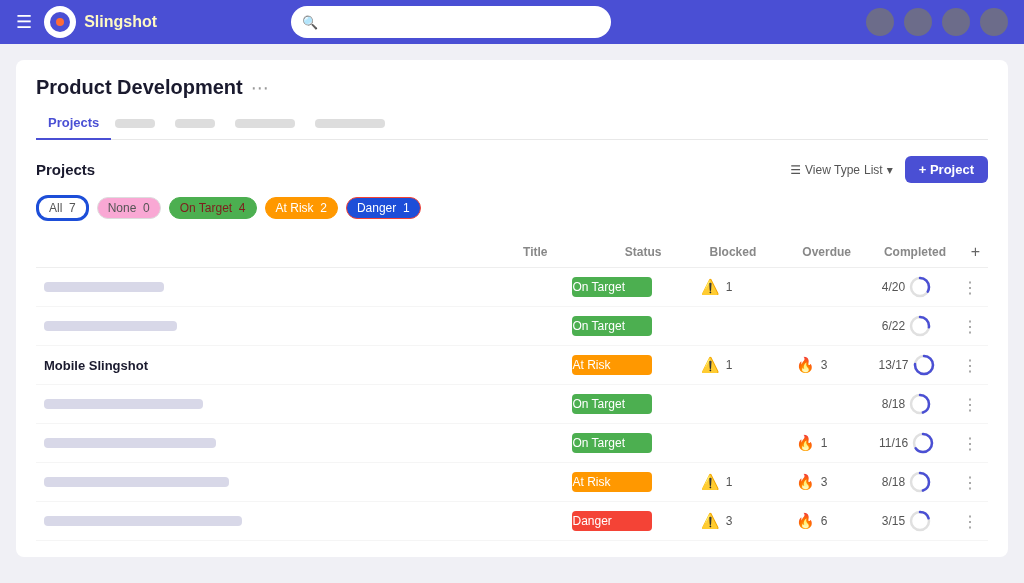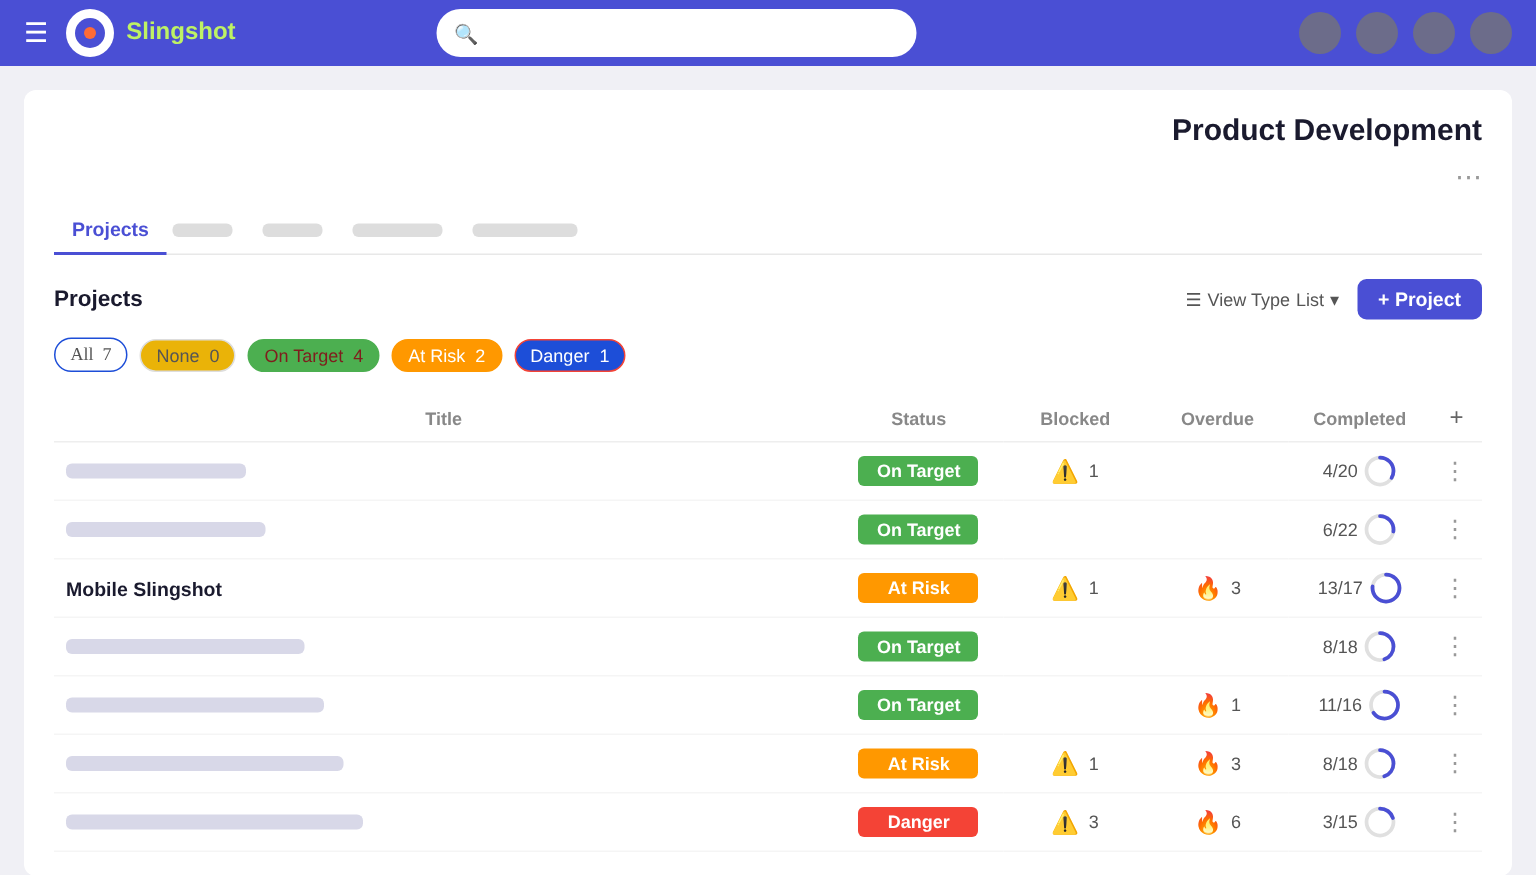--- a/index.html
+++ b/index.html
@@ -8,21 +8,21 @@
     
     .navbar {
       background: #4a4fd4;
       height: 44px;
       display: flex;
       align-items: center;
       padding: 0 16px;
       gap: 12px;
     }
     .navbar-menu-icon { color: white; font-size: 18px; cursor: pointer; }
-    .navbar-logo { display: flex; align-items: center; gap: 8px; color: #bef264; font-weight: 700; font-size: 16px; }
+    .navbar-logo { display: flex; align-items: center; gap: 8px; color: #fef9c3; font-weight: 700; font-size: 16px; }
     .logo-circle {
       width: 32px; height: 32px; background: white; border-radius: 50%;
       display: flex; align-items: center; justify-content: center;
     }
     .logo-inner {
       width: 20px; height: 20px; background: #4a4fd4; border-radius: 50%;
       display: flex; align-items: center; justify-content: center;
     }
     .logo-dot { width: 8px; height: 8px; background: #ff6b35; border-radius: 50%; }
     .navbar-search {
@@ -37,21 +37,21 @@
     .nav-avatar { width: 28px; height: 28px; border-radius: 50%; background: #6c6c8a; }
 
     
     .main-wrapper { background: #f0f0f5; padding: 16px; min-height: calc(100vh - 44px); }
 
     
     .page-card { background: white; border-radius: 8px; padding: 0; overflow: hidden; }
 
     
     .page-header { padding: 16px 20px 0; }
-    .page-title-row { display: flex; align-items: flex-end; gap: 8px; margin-bottom: 8px; flex-direction: column; }
+    .page-title-row { display: flex; align-items: center; gap: 8px; margin-bottom: 8px; }
     .page-title { font-size: 20px; font-weight: 700; color: #1a1a2e; }
     .page-title-dots { color: #999; font-size: 18px; cursor: pointer; }
 
     
     .page-tabs { display: flex; align-items: center; gap: 4px; border-bottom: 1px solid #e8e8e8; padding: 0 0; }
     .tab-item {
       padding: 8px 12px; font-size: 13px; color: #888; cursor: pointer;
       border-bottom: 2px solid transparent; margin-bottom: -1px;
     }
     .tab-item.active { color: #4a4fd4; border-bottom: 2px solid #4a4fd4; font-weight: 600; }
@@ -68,49 +68,49 @@
     .add-project-btn {
       background: #4a4fd4; color: white; border: none; border-radius: 6px;
       padding: 6px 14px; font-size: 13px; cursor: pointer; font-weight: 600;
       display: flex; align-items: center; gap: 4px;
     }
 
     
     .filter-row { display: flex; gap: 8px; margin-bottom: 16px; align-items: center; }
     .filter-pill {
       padding: 3px 10px; border-radius: 12px; font-size: 12px; cursor: pointer;
-      border: 1px solid #ddd; background: #eab308; color: #555;
-    }
-    .filter-pill.active-all { background: white; border: 1px solid #1d4ed8; font-family: Liberation Serif, serif; }
+      border: 1px solid #ddd; background: #f9a8d4; color: #555;
+    }
+    .filter-pill.active-all { background: white; border: 3px solid #1d4ed8; }
     .filter-pill.on-target { background: #4CAF50; color: #7f1d1d; border-color: #4CAF50; }
     .filter-pill.at-risk { background: #FF9800; color: white; border-color: #FF9800; }
     .filter-pill.danger { background: #1d4ed8; color: white; border-color: #f44336; }
 
     
     .projects-table { width: 100%; border-collapse: collapse; }
     .projects-table th {
-      text-align: center; font-size: 12px; color: #888; font-weight: 600;
+      text-align: right; font-size: 12px; color: #888; font-weight: 600;
       padding: 6px 8px; border-bottom: 1px solid #eee;
     }
     .projects-table td { padding: 8px 8px; border-bottom: 1px solid #f5f5f5; vertical-align: middle; }
     .col-title { width: 55%; }
     .col-status { width: 12%; text-align: center; }
     .col-blocked { width: 10%; text-align: center; }
     .col-overdue { width: 10%; text-align: center; }
     .col-completed { width: 10%; text-align: center; }
     .col-actions { width: 3%; text-align: center; }
 
     
     .title-text { font-size: 13px; font-weight: 600; color: #1a1a2e; }
     .title-placeholder { height: 10px; background: #d8d8e8; border-radius: 4px; }
 
     
     .status-badge {
-      padding: 3px 0; border-radius: 4px; font-size: 12px; font-weight: 700;
-      color: white; display: inline-block; text-align: center; min-width: 80px;
+      padding: 3px 0; border-radius: 4px; font-size: 12px; font-weight: 400;
+      color: white; display: inline-block; text-align: left; min-width: 80px;
     }
     .status-on-target { background: #4CAF50; }
     .status-at-risk { background: #FF9800; }
     .status-danger { background: #f44336; }
     .count-text { font-size: 12px; color: #555; margin-left: 2px; }
 
     
     .completion { font-size: 12px; color: #555; }
 
     

